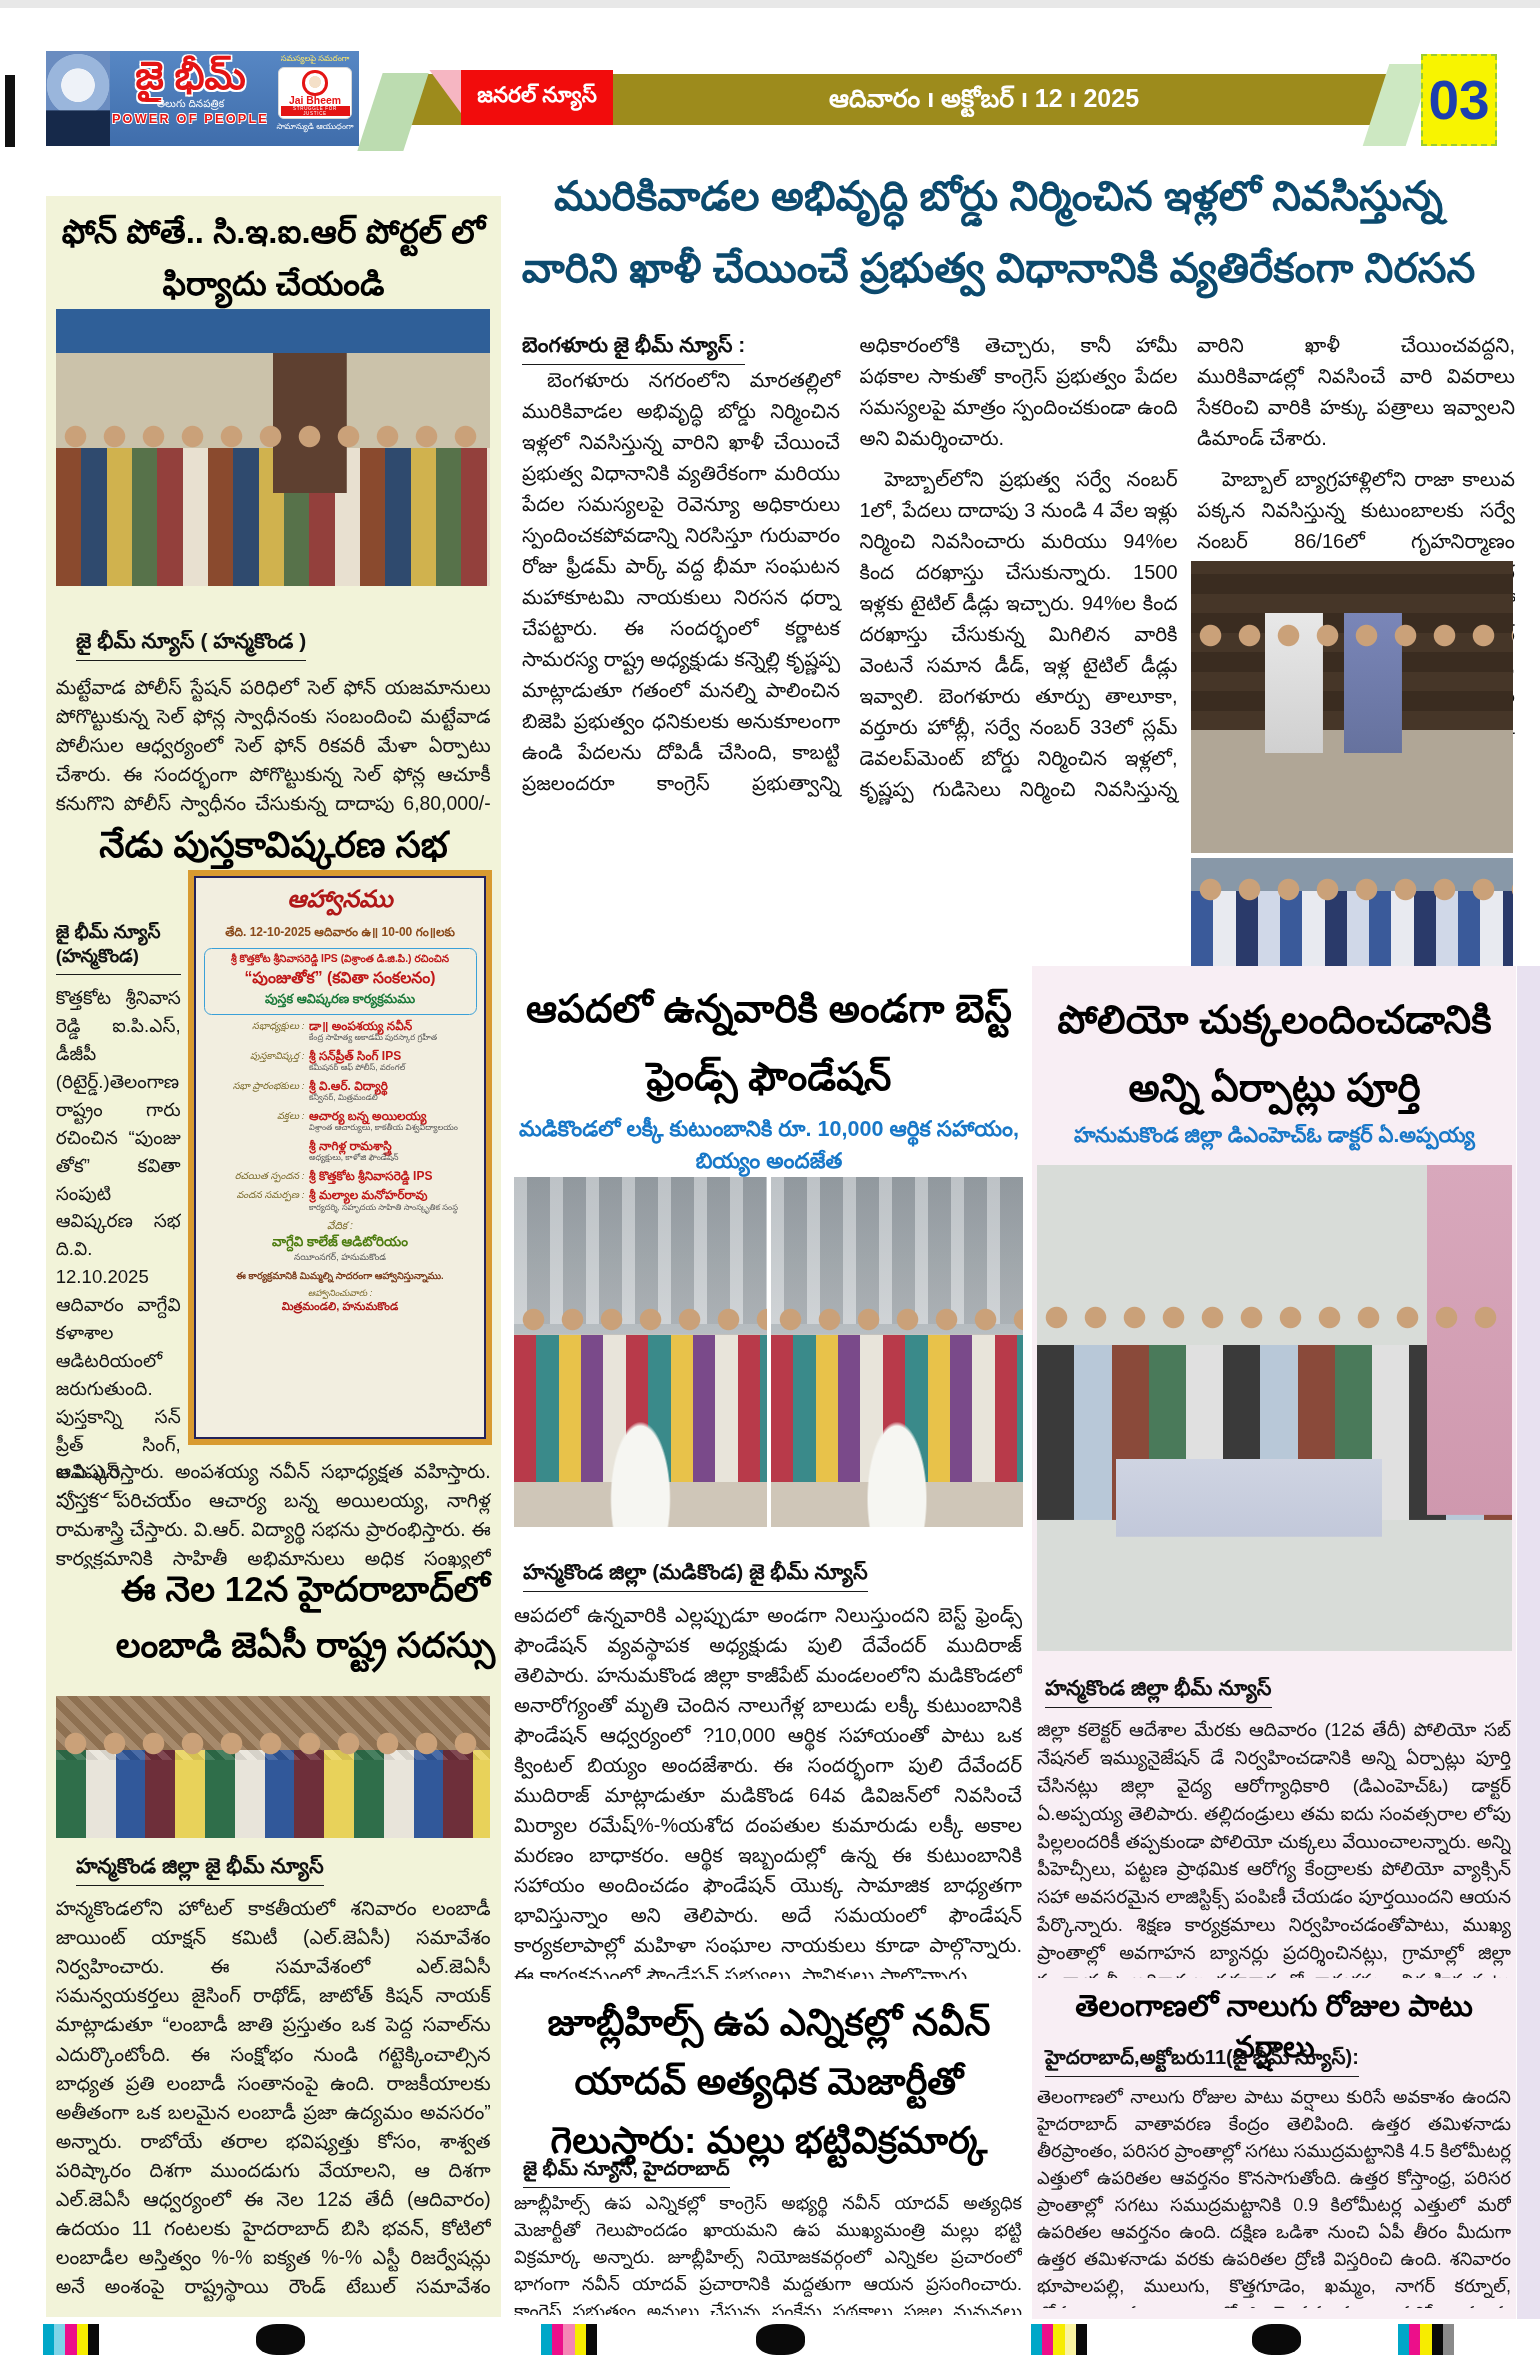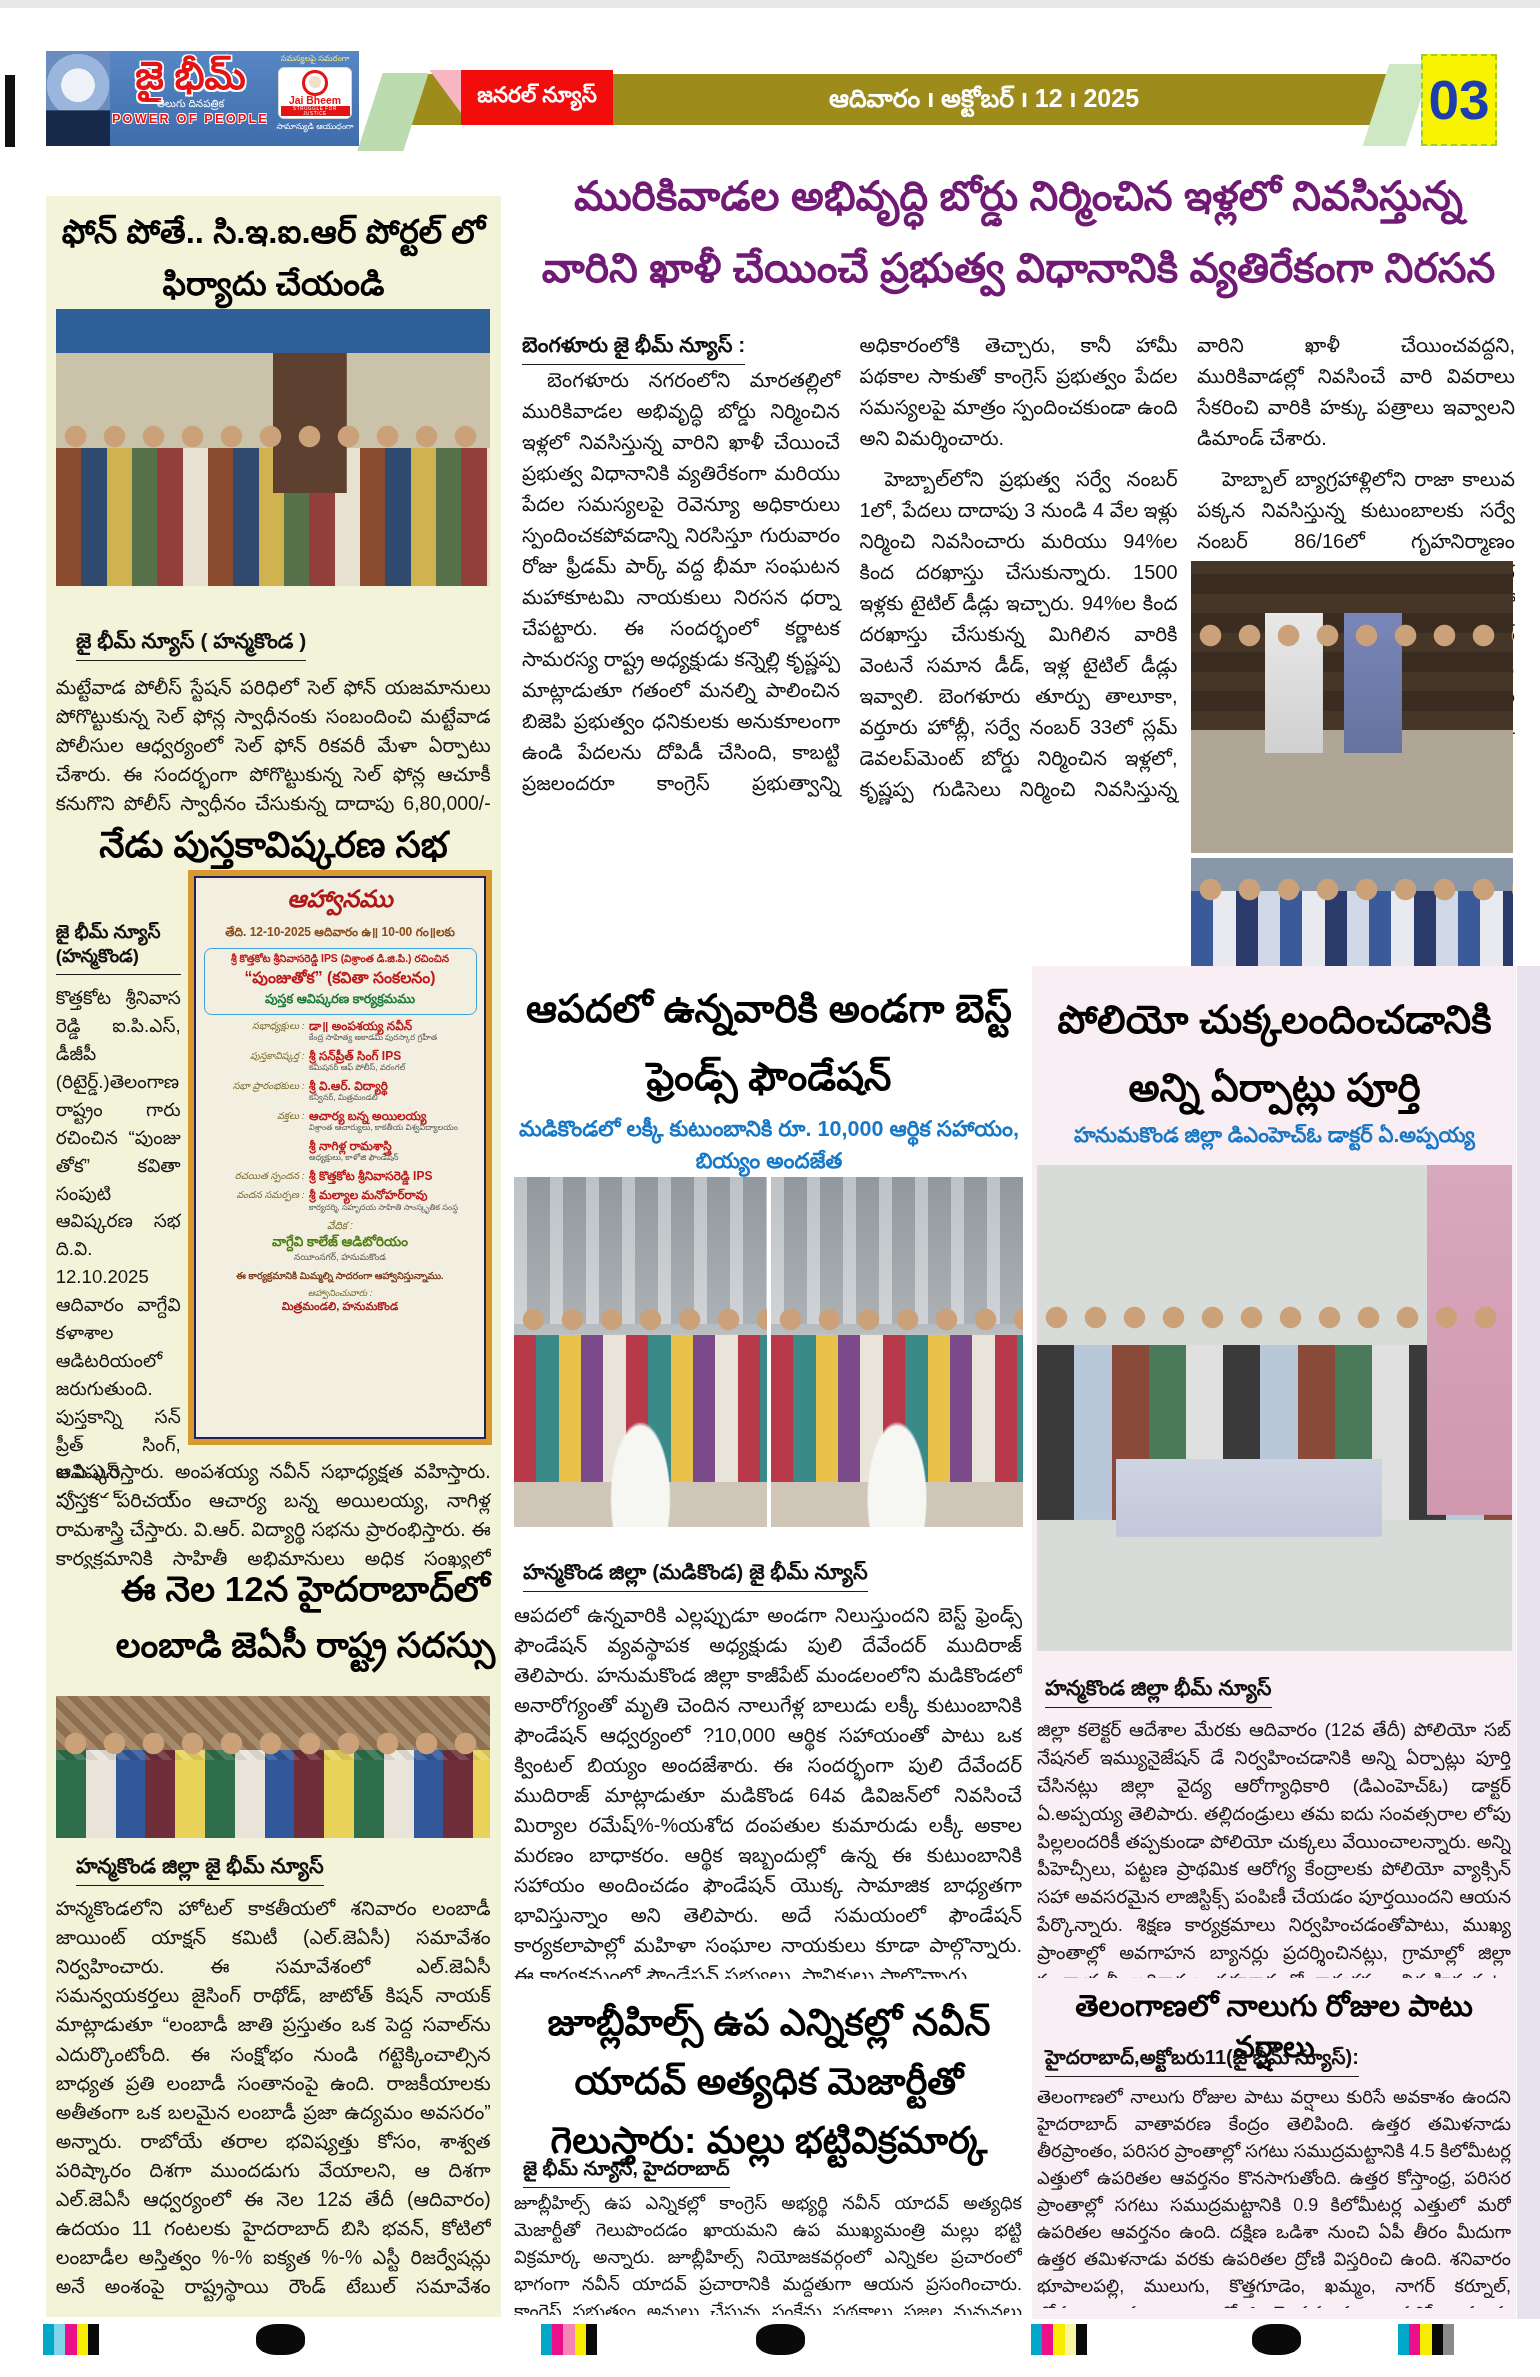--- a/index.html
+++ b/index.html
@@ -35,21 +35,21 @@
       clip-path:polygon(0 0,100% 0,100% 100%);}
   .section-label{left:73px;top:-4.5px;width:152px;height:55px;background:#f20c0c;color:#fff;
       font-size:21.6px;font-weight:bold;display:flex;align-items:center;justify-content:center;}
   .date-line{left:313px;top:10.4px;width:566px;text-align:center;color:#fff;font-size:25px;font-weight:bold;}
   .banner-green2{left:988px;top:-10.4px;width:43px;height:82px;background:#cde8c2;transform:skewX(-18deg);}
   .pagebox{left:1421px;top:46px;width:76px;height:92px;background:#f8f400;border:2.2px dashed #9ccc2e;
       box-sizing:border-box;display:flex;align-items:center;justify-content:center;}
   .pagebox span{font-size:55px;font-weight:800;color:#1d3fae;}
 
   
-  .lead-head{left:522px;top:153px;width:993px;height:157px;color:#701a75;font-weight:800;
+  .lead-head{left:502px;top:153px;width:993px;height:157px;color:#0c4a6e;font-weight:800;
       font-size:41px;line-height:1.75;text-align:center;overflow:hidden;}
   .lead-cols{left:522px;top:322px;width:993px;height:632px;column-count:3;column-gap:19.4px;
       font-size:20px;line-height:1.55;text-align:justify;overflow:hidden;}
   .lead-cols p{margin:0 0 10.4px 0;text-indent:25px;}
   .byline{font-weight:bold;font-size:21px;border-bottom:1.5px solid #1a1a1a;padding-bottom:6px;
       display:inline-block;line-height:1.3;}
 
   
   .photo{position:absolute;background-repeat:no-repeat;overflow:hidden;}
   .photo::after{content:"";position:absolute;left:0;right:0;top:var(--ht,40%);height:33px;

